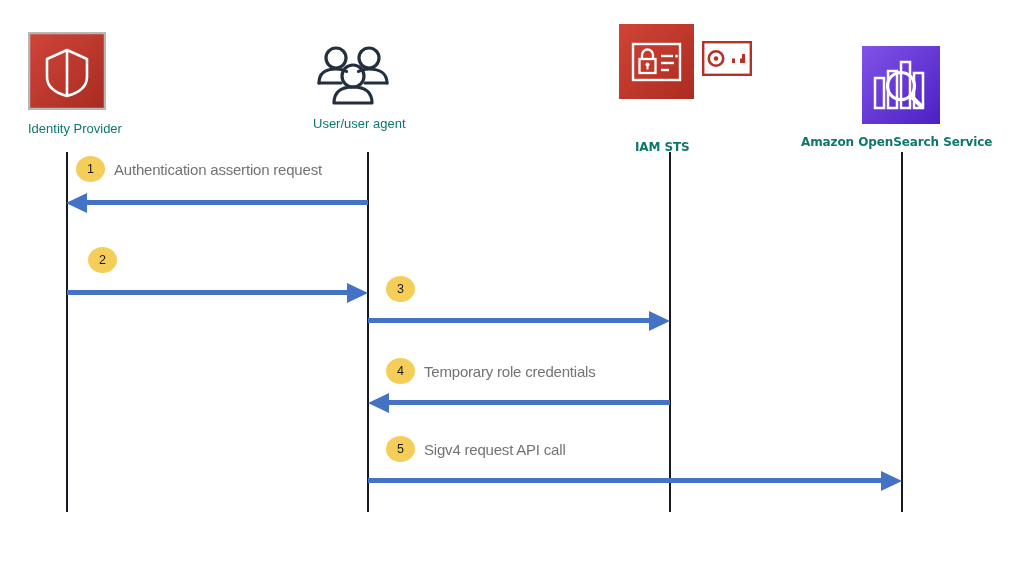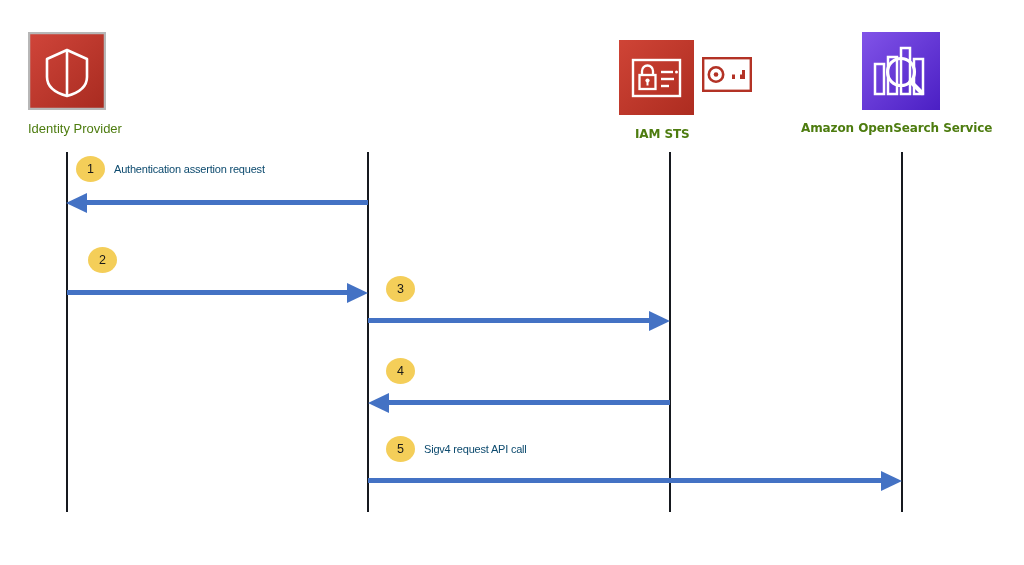--- a/index.html
+++ b/index.html
@@ -24,21 +24,21 @@
     flex-direction: column;
     align-items: flex-start;
   }
   .actor-icon-wrap {
     position: relative;
     display: flex;
     align-items: center;
   }
   .actor-label {
     font-size: 12.5px;
-    color: #4d7c0f;
+    color: #0f766e;
     white-space: nowrap;
     line-height: 1.1;
   }
   .actor-label.aws {
     font-family: "DejaVu Sans", sans-serif;
     font-weight: 600;
     font-size: 12px;
     letter-spacing: -0.1px;
   }
   .actor-label.plain {
@@ -89,22 +89,22 @@
     background: #f4ce59;
     color: #1a1a1a;
     font-size: 12.5px;
     font-family: "Liberation Sans", sans-serif;
     display: flex;
     align-items: center;
     justify-content: center;
     flex: 0 0 auto;
   }
   .msg-text {
-    font-size: 11px;
-    color: #0c4a6e;
+    font-size: 15px;
+    color: #737373;
     font-family: "Liberation Sans", sans-serif;
     letter-spacing: -0.2px;
   }
   .icon-square {
     width: 78px;
     height: 78px;
     display: block;
   }
 </style>
 </head>
@@ -122,22 +122,39 @@
           </linearGradient>
         </defs>
         <rect x="1" y="1" width="76" height="76" fill="url(#idpGrad)" stroke="#b7b7b7" stroke-width="2.5"></rect>
         <path d="M39 18 L59 27 L59 45 C59 55 50 61 39 64 C28 61 19 55 19 45 L19 27 Z" fill="none" stroke="#ffffff" stroke-width="2.6" stroke-linejoin="round"></path>
         <line x1="39" y1="18" x2="39" y2="64" stroke="#ffffff" stroke-width="2.6"></line>
       </svg>
     </div>
     <div class="actor-label plain" style="margin-top:12px; margin-left:0;">Identity Provider</div>
   </div>
 
-
-  <div class="actor" style="left:619px; top:40px;">
+  <div class="actor" style="left:313px; top:45px;">
+    <div class="actor-icon-wrap">
+      <svg width="80" height="62" viewBox="0 0 80 62">
+        <g fill="none" stroke="#232f3e" stroke-width="3.2" stroke-linecap="round" stroke-linejoin="round">
+          <circle cx="23" cy="13" r="10"></circle>
+          <path d="M6 38 C6 28 13 24 23 24 C27 24 30.5 24.8 33.5 26.4"></path>
+          <line x1="6" y1="38" x2="28" y2="38"></line>
+          <circle cx="56" cy="13" r="10"></circle>
+          <path d="M74 38 C74 28 66 24 56 24 C52 24 48.5 24.8 45.5 26.4"></path>
+          <line x1="74" y1="38" x2="52" y2="38"></line>
+          <circle cx="40" cy="31" r="11"></circle>
+          <path d="M21 58 C21 46 29 42 40 42 C51 42 59 46 59 58 Z"></path>
+        </g>
+      </svg>
+    </div>
+    <div class="actor-label plain" style="margin-top:10px;">User/user agent</div>
+  </div>
+
+  <div class="actor" style="left:619px; top:24px;gap:29px;">
     <div class="actor-icon-wrap">
       <svg width="75" height="75" viewBox="0 0 75 75">
         <defs>
           <linearGradient id="iamGrad" x1="0" y1="0" x2="1" y2="1">
             <stop offset="0%" stop-color="#cf4436"></stop>
             <stop offset="100%" stop-color="#ad2c20"></stop>
           </linearGradient>
         </defs>
         <rect x="0" y="0" width="75" height="75" fill="url(#iamGrad)"></rect>
         <rect x="14" y="20" width="47" height="36" fill="none" stroke="#ffffff" stroke-width="2.4"></rect>
@@ -153,21 +170,21 @@
       <svg width="50" height="35" viewBox="0 0 50 35" style="margin-left:8px; margin-top:-6px;">
         <rect x="1.2" y="1.2" width="47.6" height="32.6" fill="#ffffff" stroke="#b33225" stroke-width="2.4"></rect>
         <circle cx="14" cy="17.5" r="7.2" fill="none" stroke="#b33225" stroke-width="2.6"></circle>
         <circle cx="14" cy="17.5" r="2.3" fill="#b33225"></circle>
         <path d="M21 17.5 L40 17.5 L40 13 L43 13 L43 22 L38 22 L38 17.5 L33 17.5 L33 22 L30 22 L30 17.5 Z" fill="#b33225"></path>
       </svg>
     </div>
     <div class="actor-label aws" style="margin-top:13px; margin-left:16px;">IAM STS</div>
   </div>
 
-  <div class="actor" style="left:862px; top:32px;">
+  <div class="actor" style="left:862px; top:46px;">
     <div class="actor-icon-wrap">
       <svg class="icon-square" viewBox="0 0 78 78">
         <defs>
           <linearGradient id="osGrad" x1="0" y1="0" x2="1" y2="1">
             <stop offset="0%" stop-color="#8153e8"></stop>
             <stop offset="100%" stop-color="#4b1fc4"></stop>
           </linearGradient>
         </defs>
         <rect x="0" y="0" width="78" height="78" fill="url(#osGrad)"></rect>
         <g fill="none" stroke="#ffffff" stroke-width="2.5">
@@ -209,20 +226,21 @@
   <div class="msg-caption" style="left:386px; top:276px;">
     <div class="step-badge">3</div>
   </div>
   <div class="msg" style="left:0; top:318px;">
     <div class="msg-line" style="left:368px; width:282px;"></div>
     <div class="arrowhead right" style="left:649px;"></div>
   </div>
 
   <div class="msg-caption" style="left:386px; top:358px;">
     <div class="step-badge">4</div>
+    <div class="msg-text">Temporary role credentials</div>
   </div>
   <div class="msg" style="left:0; top:400px;">
     <div class="msg-line" style="left:388px; width:282px;"></div>
     <div class="arrowhead left" style="left:368px;"></div>
   </div>
 
   <div class="msg-caption" style="left:386px; top:436px;">
     <div class="step-badge">5</div>
     <div class="msg-text">Sigv4 request API call</div>
   </div>

